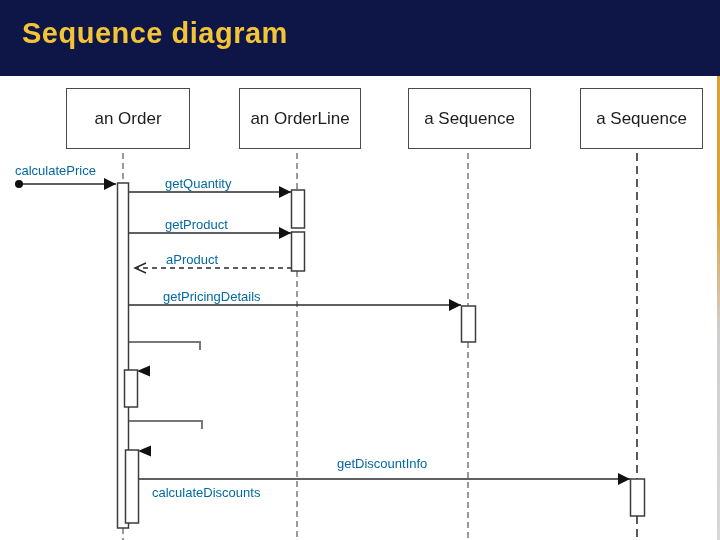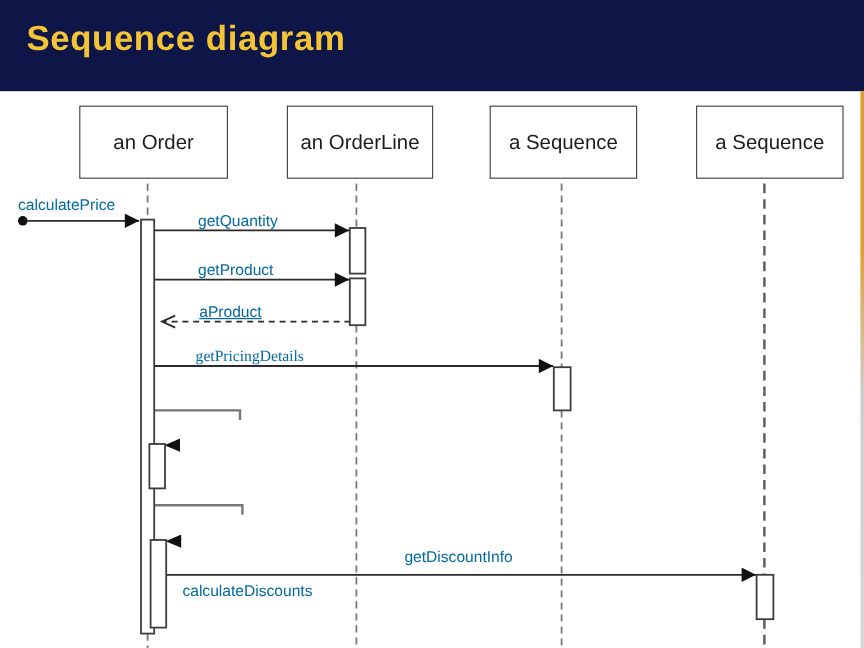--- a/index.html
+++ b/index.html
@@ -36,22 +36,22 @@
   .pbox.order{left:66px;width:124px;}
   .pbox.orderline{left:239px;width:122px;}
   .pbox.product{left:408px;width:123px;}
   .pbox.customer{left:580px;width:123px;}
   .msglabel{
     position:absolute;font-size:13px;color:#0369a1;white-space:nowrap;
   }
   .lb-calculatePrice{left:15px;top:87px;}
   .lb-getQuantity{left:165px;top:100px;}
   .lb-getProduct{left:165px;top:141px;}
-  .lb-aProduct{left:166px;top:176px;text-decoration:underline;}
-  .lb-getPricingDetails{left:163px;top:213px;font-family:Liberation Serif, serif;}
+  .lb-aProduct{left:166px;top:176px;}
+  .lb-getPricingDetails{left:163px;top:213px;}
   .lb-calculateBasePrice{left:152px;top:275px;}
   .lb-calculateDiscounts{left:152px;top:373px;margin-top:36px;}
   .lb-getDiscountInfo{left:337px;top:380px;}
 </style>
 </head>
 <body>
 
 <div class="slide">
 
   <div class="header">

